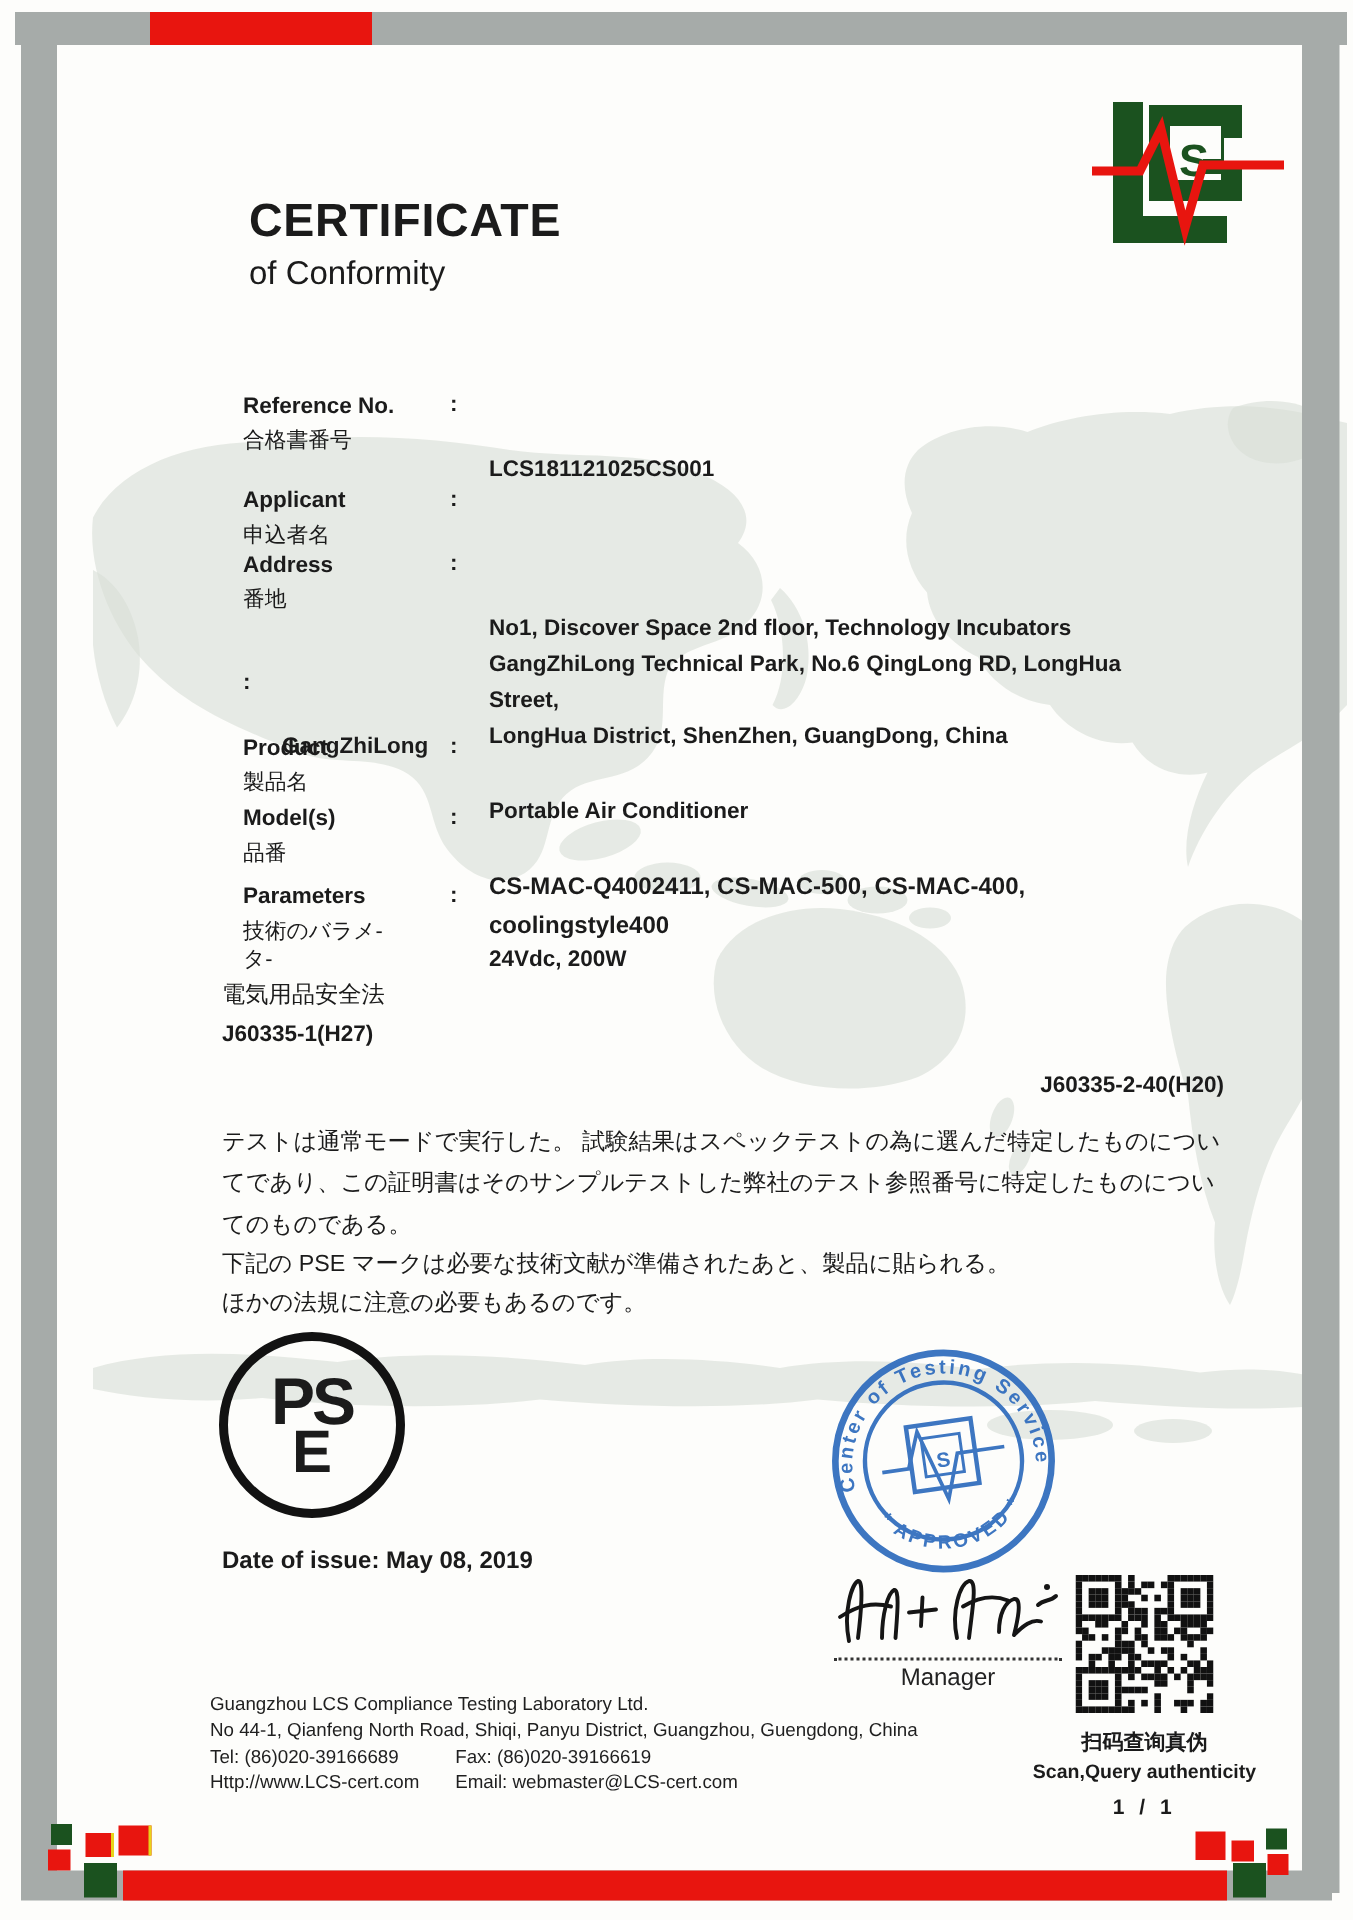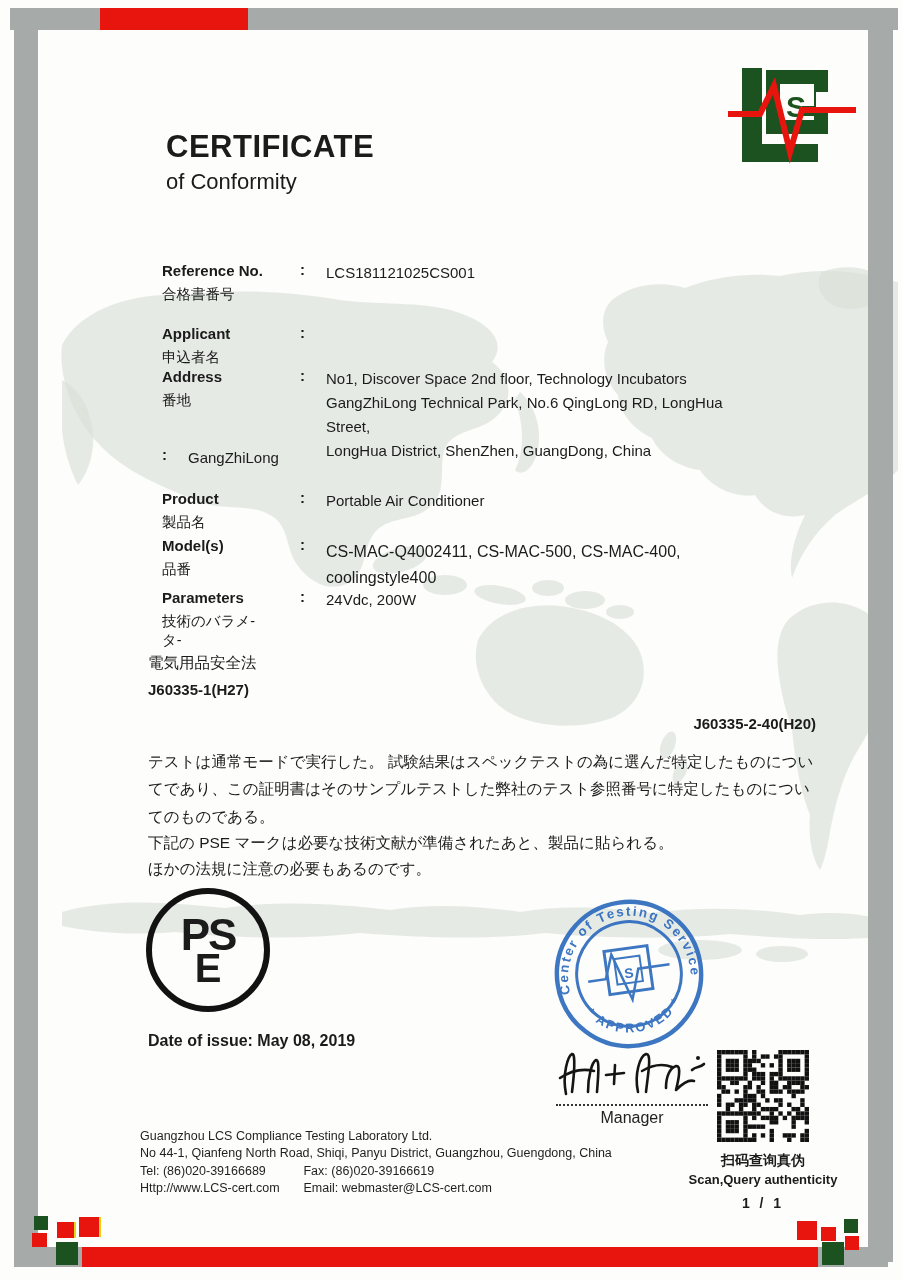--- a/index.html
+++ b/index.html
@@ -28,21 +28,21 @@
   .title-block{left:166px;top:130px;}
   .title-main{font-size:31px;font-weight:bold;letter-spacing:.5px;margin:0;line-height:1.1;}
   .title-sub{font-size:22px;font-weight:normal;margin:6px 0 0 0;line-height:1.1;}
   
   .fields{left:150px;top:255px;width:600px;height:400px;}
   .field-row{position:absolute;left:12px;display:flex;width:600px;}
   .f-label{width:138px;flex:none;}
   .f-en{font-weight:bold;font-size:15px;line-height:1.3;}
   .f-jp{font-size:14.5px;margin-top:4px;white-space:pre-line;line-height:1.35;}
   .f-colon{width:26px;flex:none;font-weight:bold;font-size:15px;}
-  .f-value{font-weight:normal;font-size:15px;white-space:pre-line;line-height:1.6;}
+  .f-value{font-weight:bold;font-size:15px;white-space:pre-line;line-height:1.6;margin-top:40px;}
   .row-models .f-value{font-size:16px;padding-top:3px;}
   
   .statement{left:148px;top:648px;width:668px;font-size:15.5px;}
   .statement p{margin:0;}
   .st-law{margin-top:5px !important;}
   .st-std{font-weight:bold;font-size:15px;margin-top:7px !important;}
   .st-std2{margin-top:17px !important;text-align:right;}
   .st-note1{margin-top:16px !important;line-height:1.76;}
   .st-note2{line-height:1.72;}
   .st-note3{line-height:1.72;}

